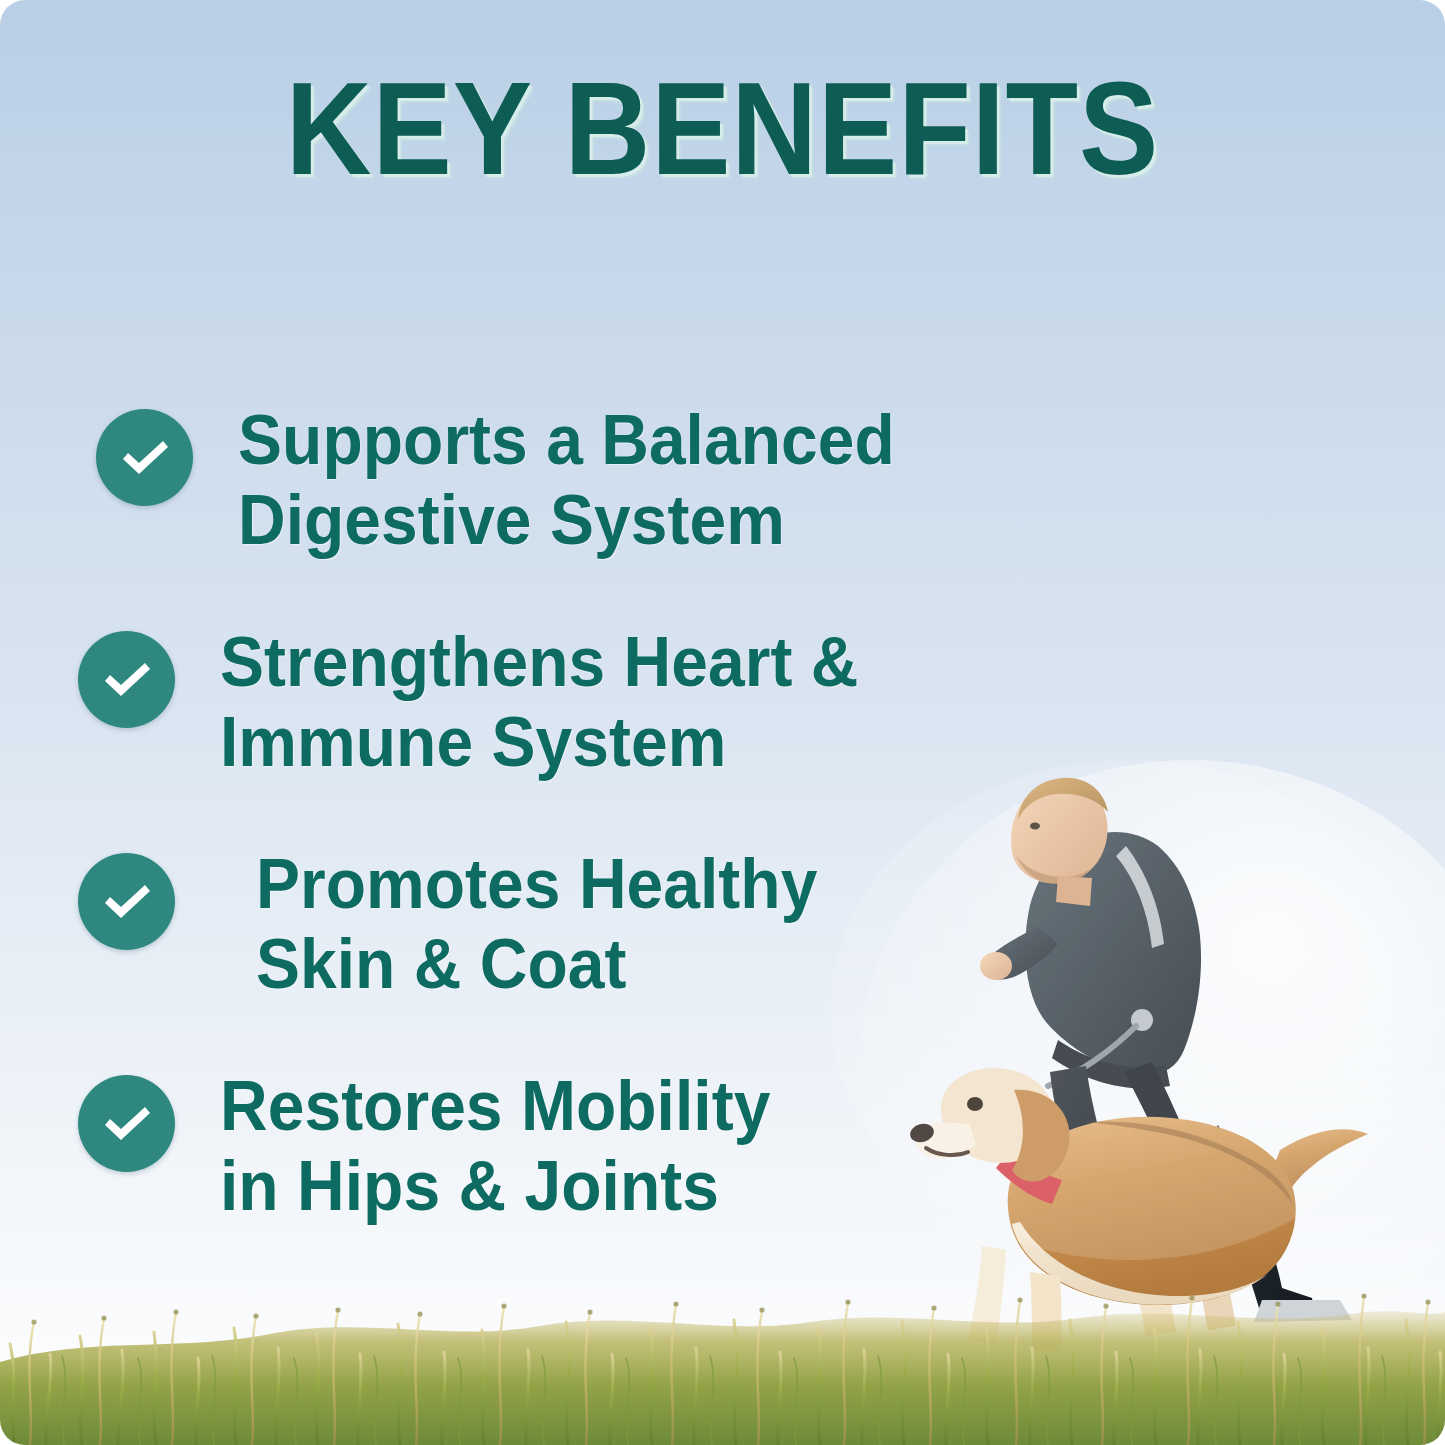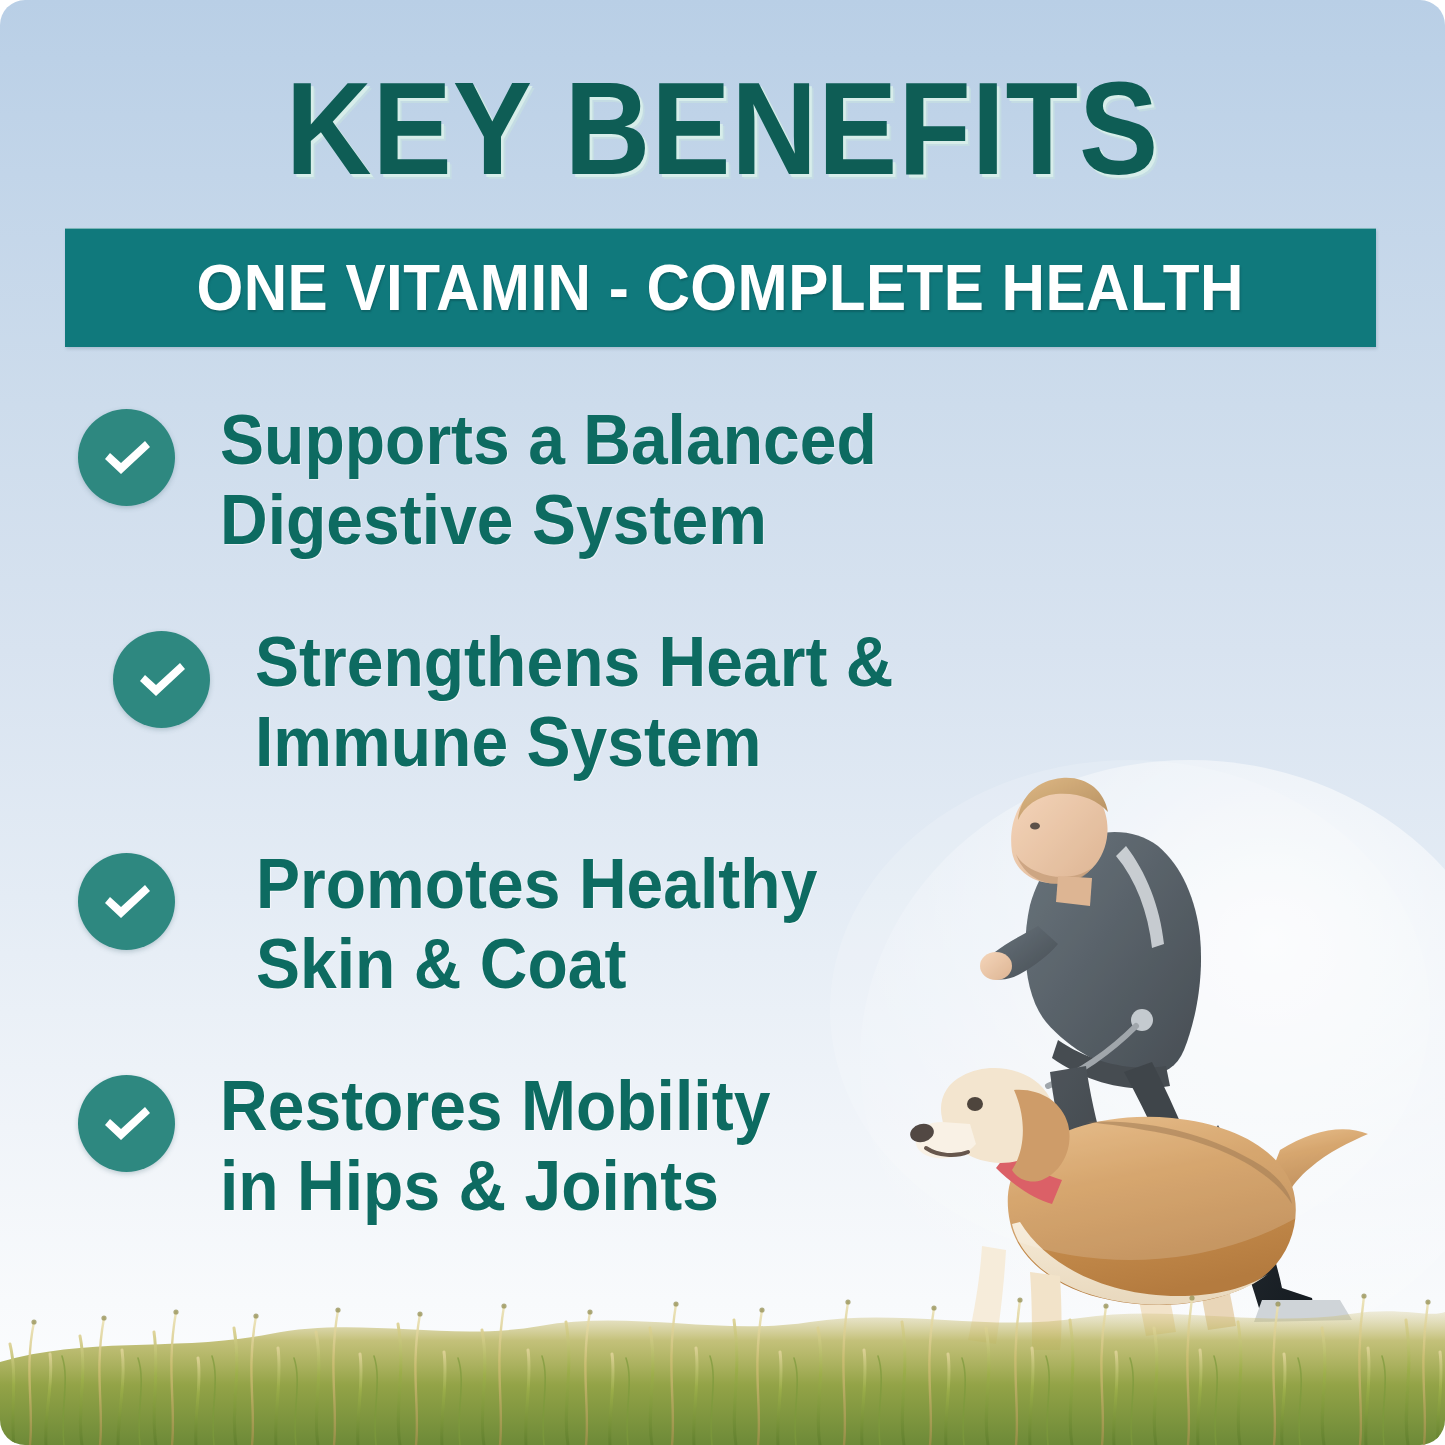--- a/index.html
+++ b/index.html
@@ -84,22 +84,22 @@
     position:absolute;
     left:0; top:400px; width:1000px;
   }
   .benefit{
     position:absolute;
     left:0;
     width:1000px;
     display:flex;
     align-items:flex-start;
   }
-  .benefit:nth-child(1){ top:0px; }
-  .benefit:nth-child(2){ top:222px;margin-left:35px; }
+  .benefit:nth-child(1){ top:0px;padding-left:18px; }
+  .benefit:nth-child(2){ top:222px; }
   .benefit:nth-child(3){ top:444px;gap:36px; }
   .benefit:nth-child(4){ top:666px; }
 
   .check-circle{
     flex:0 0 auto;
     width:97px; height:97px;
     margin-left:78px;
     margin-top:9px;
     border-radius:50%;
     background:#2e8880;
@@ -390,23 +390,20 @@
         <circle cx="1192" cy="28" r="2.6"></circle>
           <circle cx="1278" cy="34" r="2.6"></circle>
         <circle cx="1364" cy="26" r="2.6"></circle>
           <circle cx="1428" cy="32" r="2.6"></circle>
       </g>
     </svg>
   </div>
 
   <div class="title nosel">KEY BENEFITS</div>
 
-  <div class="banner">
-    <span class="banner-text nosel">ONE VITAMIN - COMPLETE HEALTH</span>
-  </div>
 
   <div class="benefits">
 
     <div class="benefit">
       <span class="check-circle">
         <svg width="60" height="60" viewBox="0 0 60 60" xmlns="http://www.w3.org/2000/svg" aria-hidden="true">
           <path d="M8 31 L13 25 L24 35 L48 13 L53 19 L24 46 Z" fill="#ffffff"></path>
         </svg>
       </span>
       <span class="benefit-text nosel">Supports a Balanced

